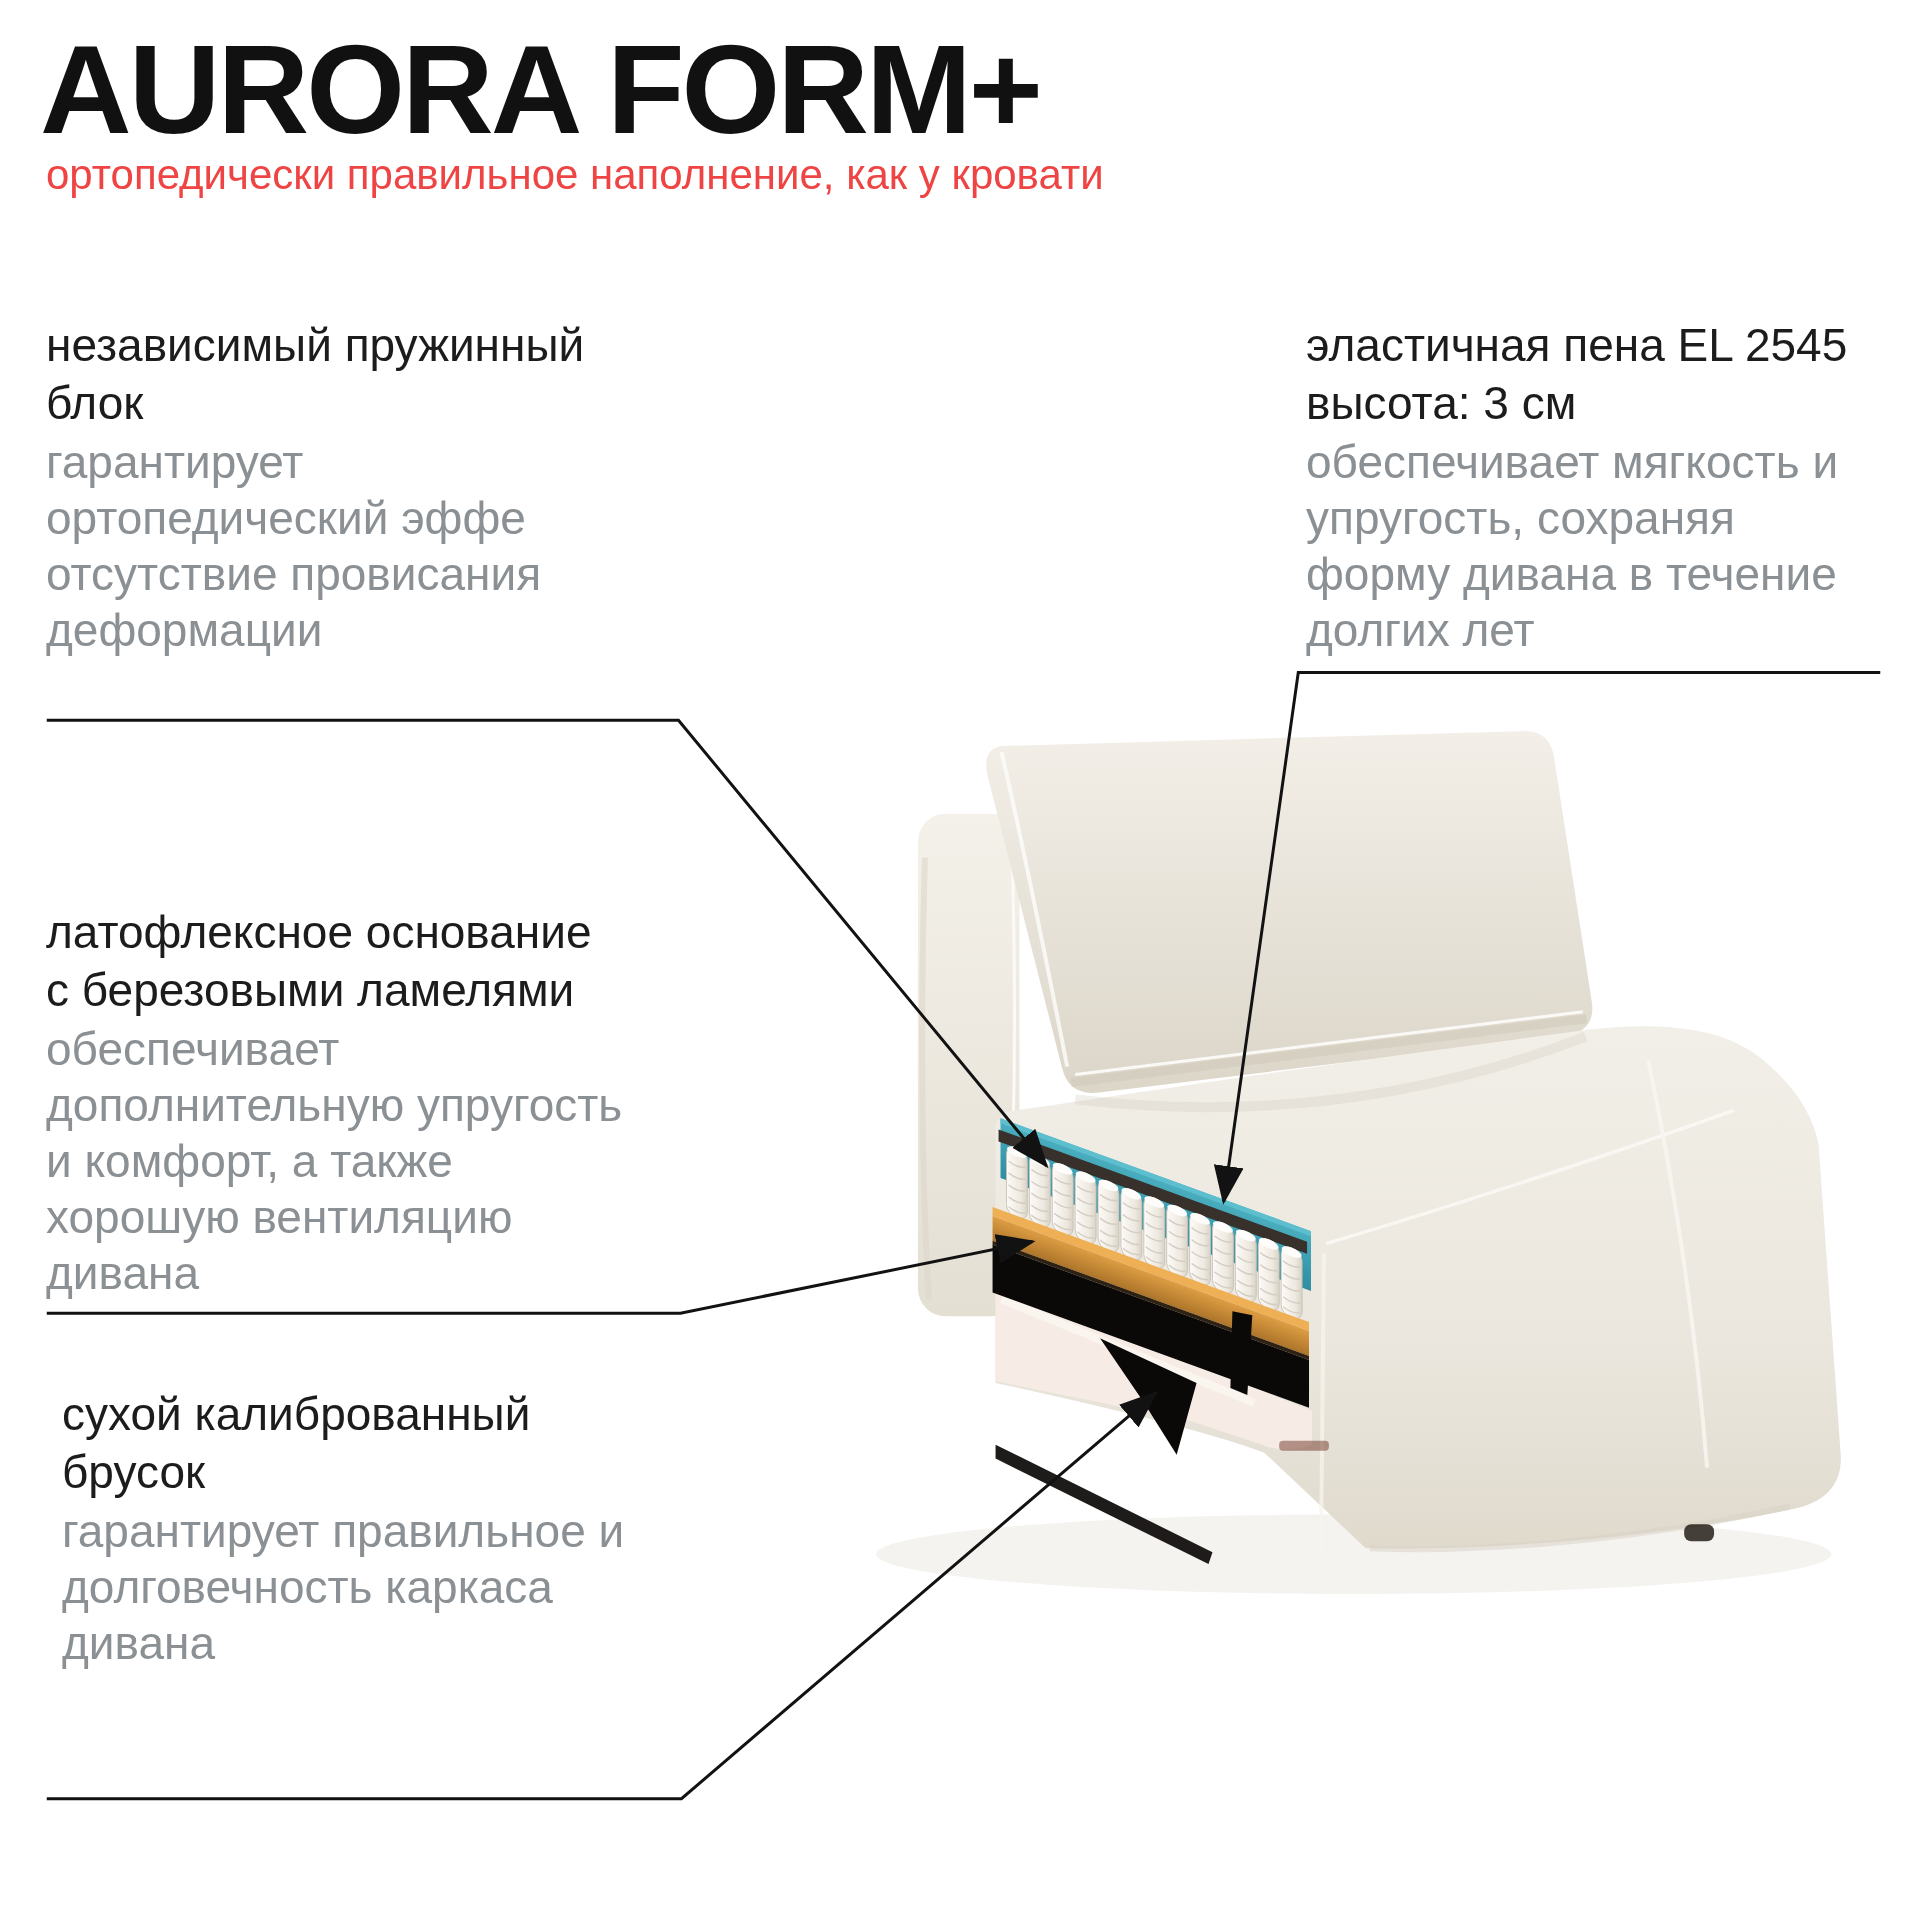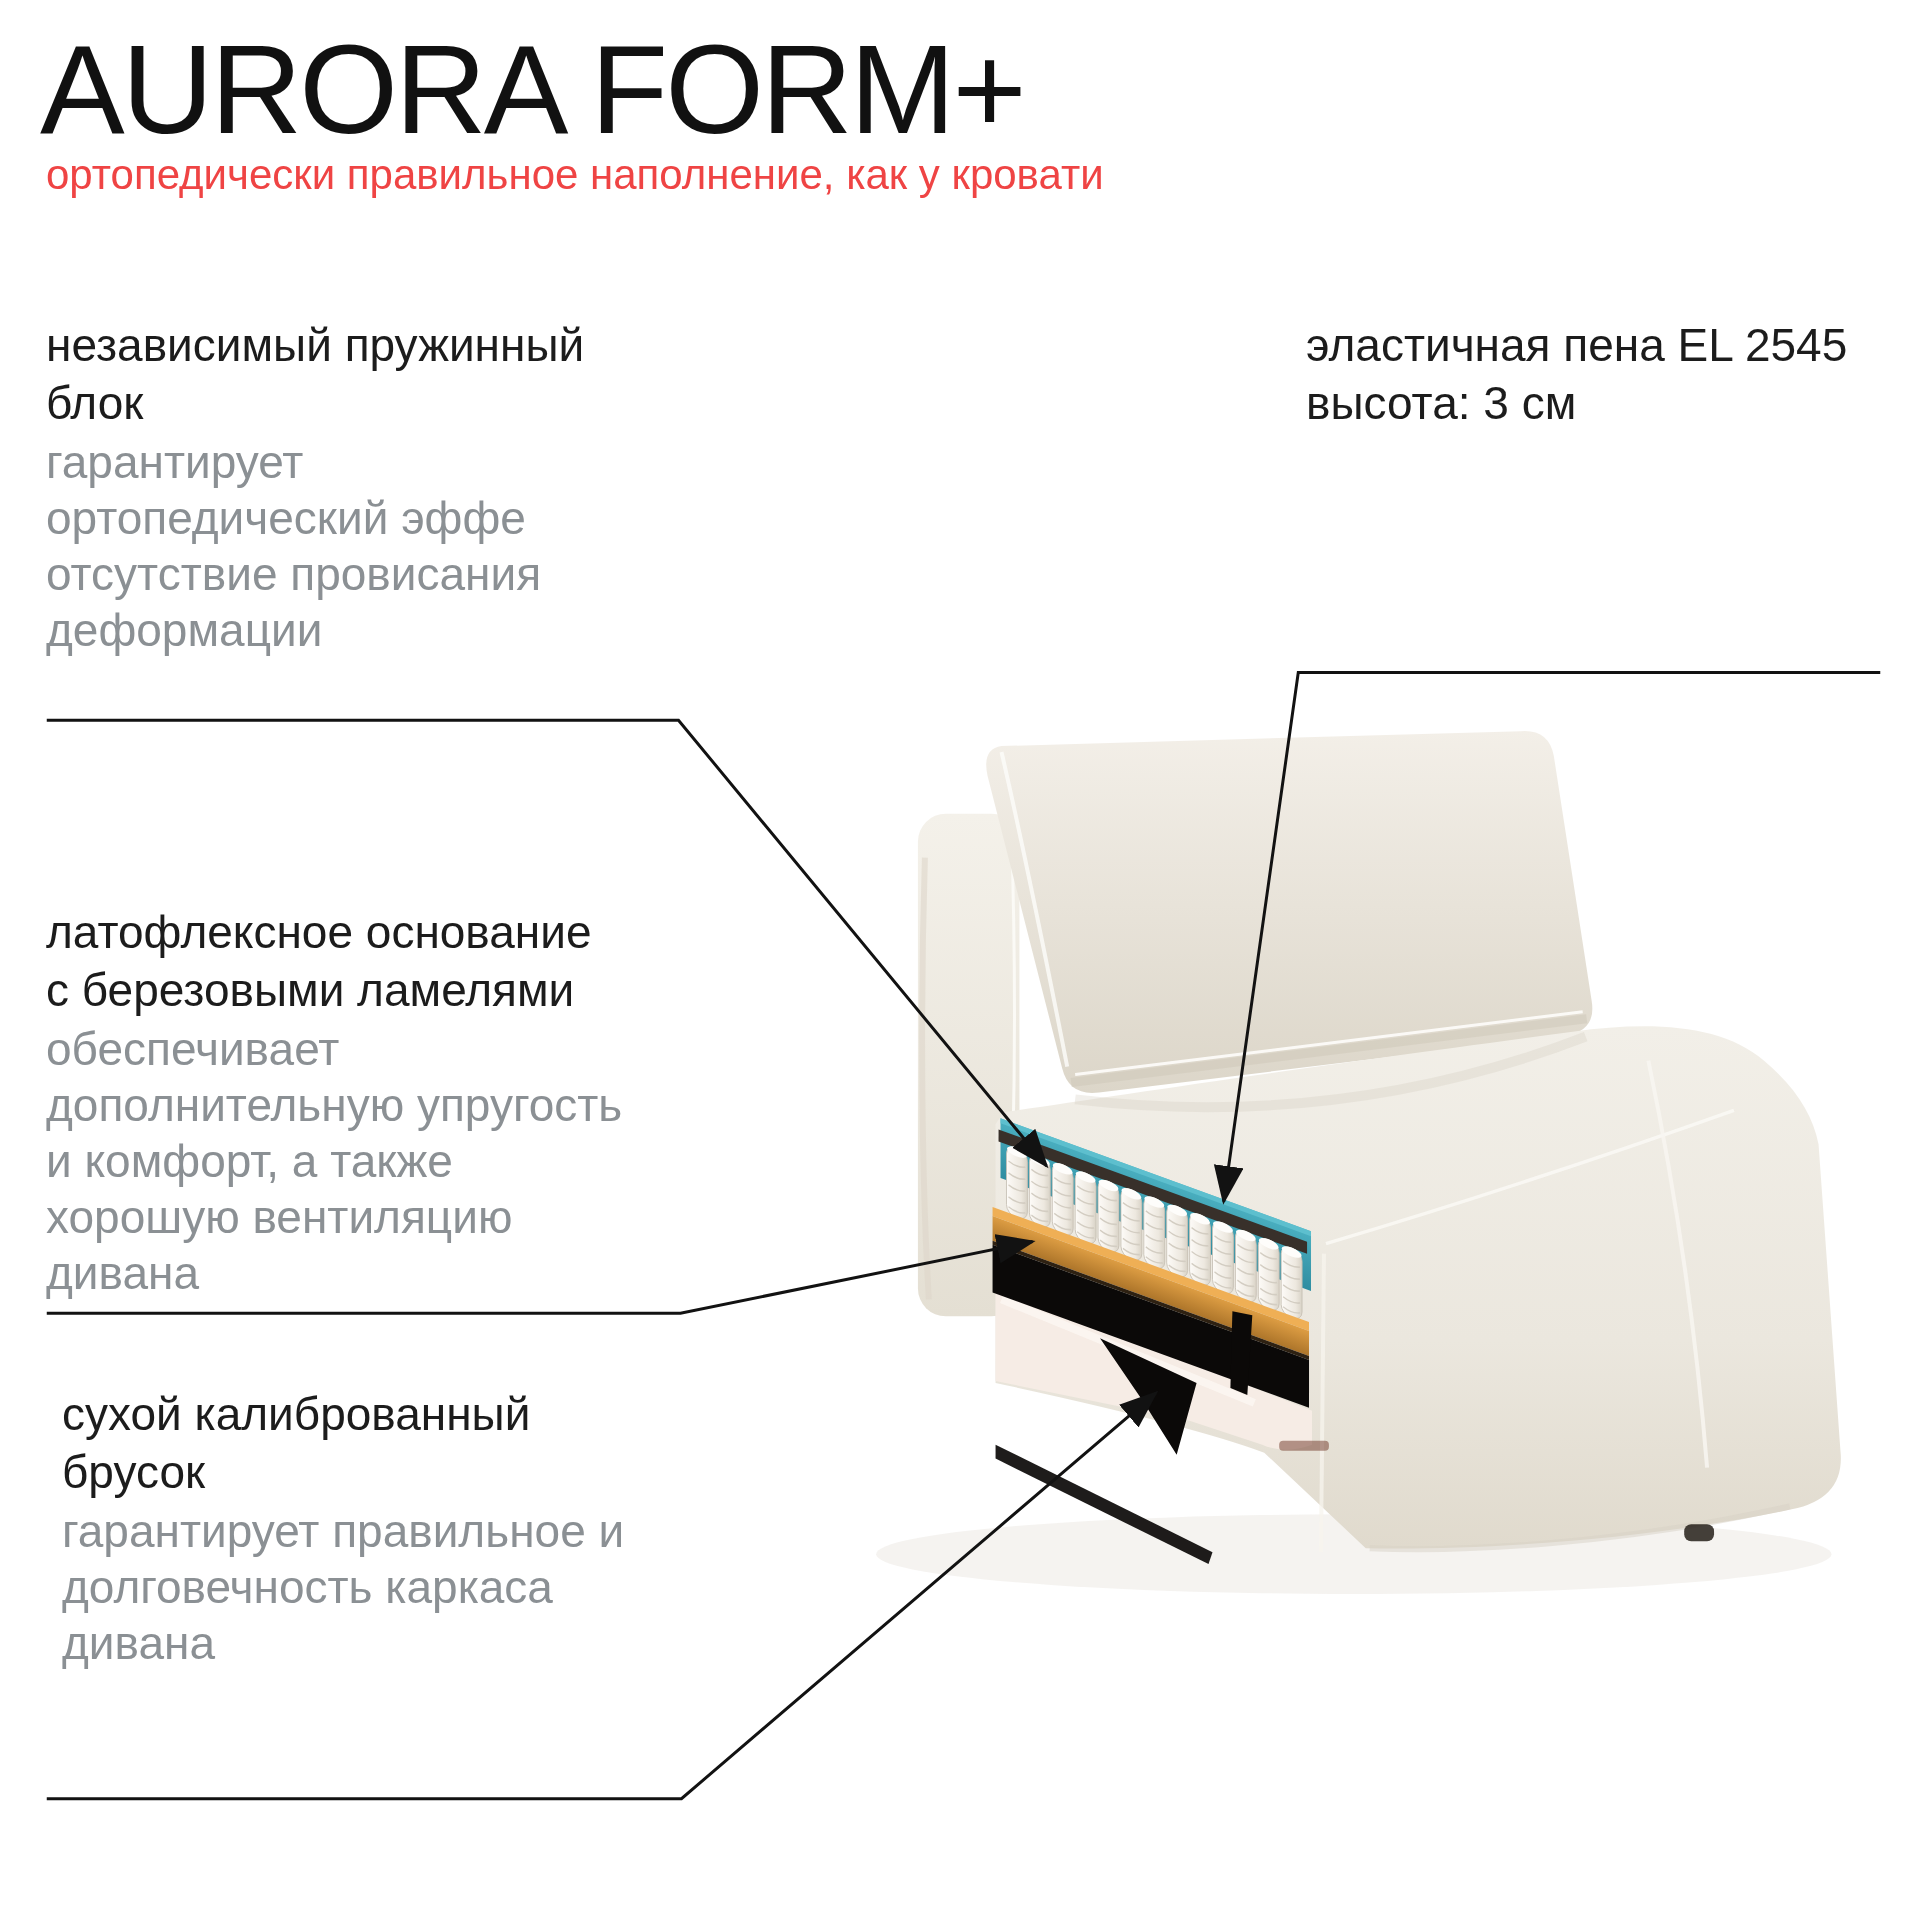--- a/index.html
+++ b/index.html
@@ -7,21 +7,21 @@
     --line:#121212; --foam-teal:#3aa6ba; --wood:#d2933c; --frame-black:#0b0908;
     --fabric-cream:#ede9e1; --base-blush:#f6ece5;
   }
   html,body{margin:0;padding:0;background:#ffffff;}
   .page{
     position:relative; width:1930px; height:1930px; background:#ffffff;
     font-family:"Liberation Sans", sans-serif; overflow:hidden;
   }
   .abs{position:absolute;}
   .title{
-    left:40px; top:26px; font-size:127px; line-height:1.0; font-weight:normal;
+    left:40px; top:26px; font-size:127px; line-height:1.0; font-weight:bold;
     letter-spacing:-3px; color:var(--title-text); white-space:nowrap;text-align:center;
   }
   .subtitle{
     left:46px; top:149px; font-size:42px; line-height:1.25; color:#ef4444; white-space:nowrap;
   }
   .anno{width:637px;}
   .anno .t{font-weight:normal; font-size:46px; line-height:58px; color:var(--body-text); white-space:nowrap;}
   .anno .d{font-size:46px; line-height:56px; color:var(--muted-text); margin-top:2px; white-space:nowrap;}
   #anno-springs{left:46px; top:316px;}
   #anno-foam{left:1298px; top:316px; width:617px;margin-left:8px;}
@@ -49,20 +49,26 @@
       <div>ортопедический эффе</div>
       <div>отсутствие провисания</div>
       <div>деформации</div>
     </div>
   </div>
 
   <div class="abs anno" id="anno-foam">
     <div class="t">
       <div>эластичная пена EL 2545</div>
       <div>высота: 3 см</div>
+    </div>
+    <div class="d">
+      <div>обеспечивает мягкость и</div>
+      <div>упругость, сохраняя</div>
+      <div>форму дивана в течение</div>
+      <div>долгих лет</div>
     </div>
   </div>
 
   <div class="abs anno" id="anno-latoflex">
     <div class="t">
       <div>латофлексное основание</div>
       <div>с березовыми ламелями</div>
     </div>
     <div class="d">
       <div>обеспечивает</div>

